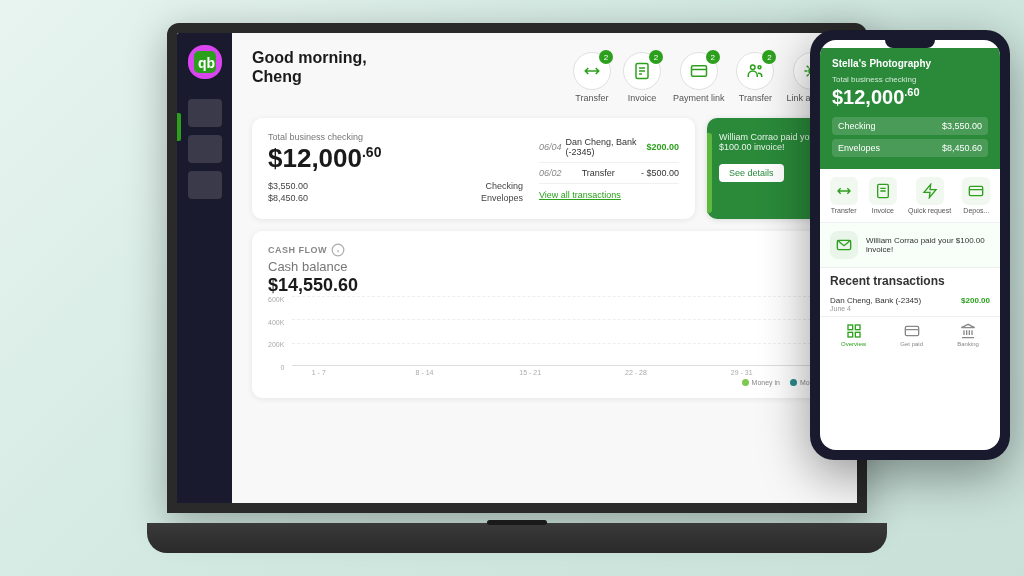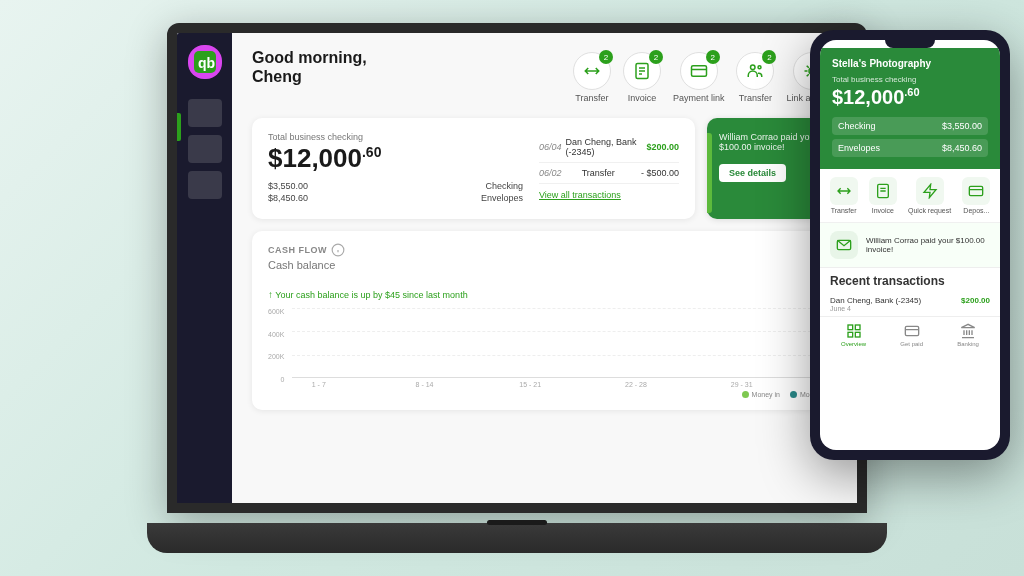--- a/index.html
+++ b/index.html
@@ -315,21 +315,21 @@
       margin-bottom: 10px;
     }
 
     .see-details-btn {
       background: white;
       color: #2a8a3a;
       border: none;
       border-radius: 4px;
       padding: 4px 10px;
       font-size: 9px;
-      font-weight: 700;
+      font-weight: 400;
       cursor: pointer;
     }
 
     
     .cashflow-card {
       background: white;
       border-radius: 10px;
       padding: 12px 16px;
       box-shadow: 0 1px 6px rgba(0,0,0,0.08);
     }
@@ -789,24 +789,22 @@
 
         <div class="cashflow-card">
           <div class="cashflow-header">
             <span>CASH FLOW</span>
             <svg class="icon-sm" viewBox="0 0 24 24" fill="none" stroke="#aaa" stroke-width="2">
               <circle cx="12" cy="12" r="10"></circle>
               <line x1="12" y1="8" x2="12" y2="8"></line>
               <line x1="12" y1="12" x2="12" y2="16"></line>
             </svg>
           </div>
-          <div style="font-size:11px;color:#777;margin-bottom:18px;">Cash balance</div>
-          <div class="cashflow-trend">
-            <span style="font-size:10px;">↑</span> <span>Your cash balance is up by $45 since last month</span>
-          </div>
+          <div style="font-size:13px;color:#777;margin-bottom:1px;">Cash balance</div>
+          <div class="cashflow-amount">$14,550.60</div>
 
           <div style="display:flex;gap:4px;">
             <div class="chart-y-labels">
               <span>600K</span>
               <span>400K</span>
               <span>200K</span>
               <span>0</span>
             </div>
             <div class="chart-area">
               <div class="chart-bars-container">

